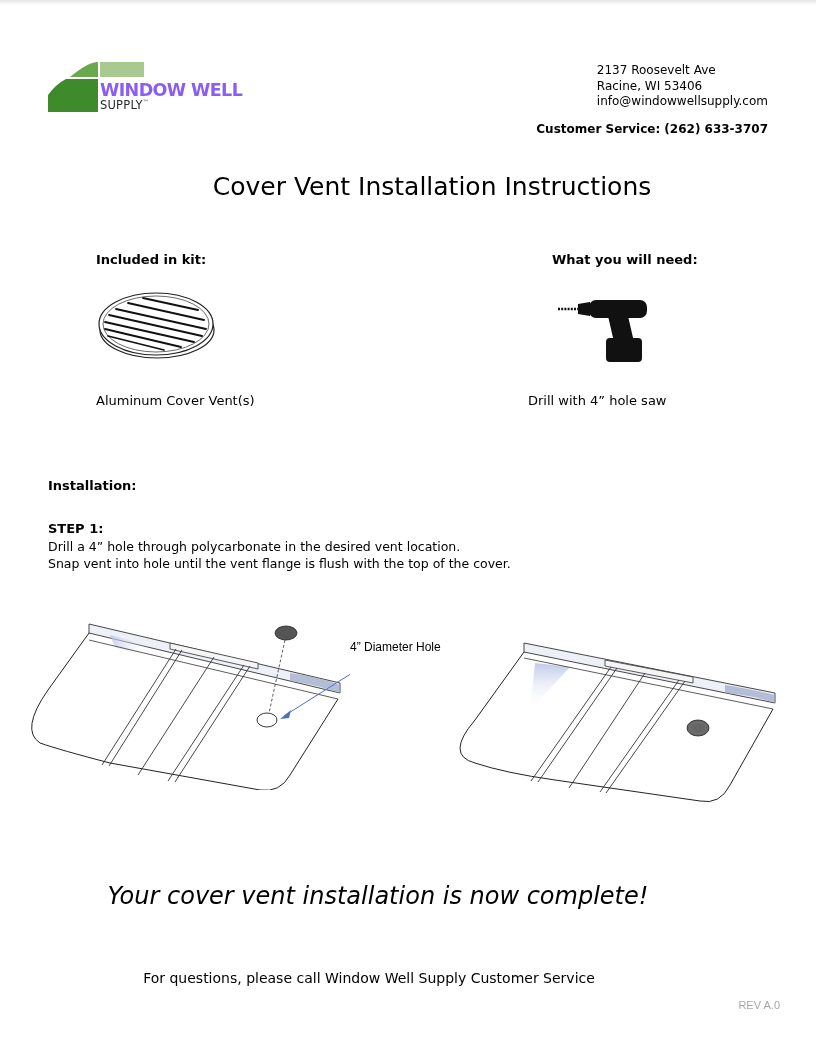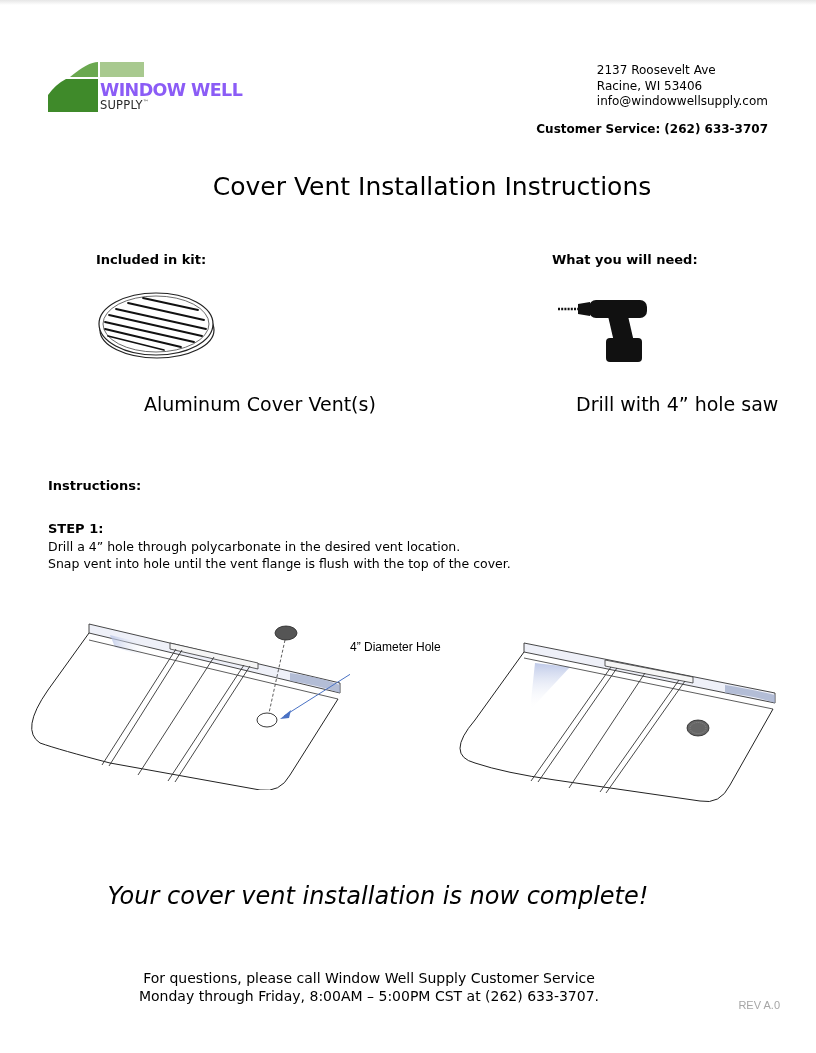--- a/index.html
+++ b/index.html
@@ -13,21 +13,21 @@
   .logo { left: 48px; top: 62px; width: 210px; height: 55px; }
   .logo-word1 { position: absolute; left: 52px; top: 18px; font-family: "DejaVu Sans", sans-serif;
     font-weight: bold; font-size: 17.5px; color: #8b5cf6; letter-spacing: -0.6px; white-space: nowrap; }
   .logo-word2 { position: absolute; left: 52px; top: 36px; font-family: "DejaVu Sans", sans-serif;
     font-size: 11.5px; color: #2a2a2a; letter-spacing: 0.2px; white-space: nowrap; }
   .logo-word2 sup { font-size: 6px; }
   .addr { right: 48px; top: 63px; text-align: left; font-size: 12px; line-height: 15.5px; }
   .cs { right: 48px; top: 122px; font-size: 12px; font-weight: bold; }
   .title { left: 0; width: 864px; top: 172px; text-align: center; font-size: 25px; }
   .h-bold { font-size: 13px; font-weight: bold; }
-  .p13 { font-size: 19px; margin-left: 48px; }
+  .p13 { font-size: 13px; }
   .vent { left: 98px; top: 290px; }
   .drill { left: 556px; top: 298px; }
   .step-body { left: 48px; top: 538px; font-size: 12.5px; line-height: 17px; }
   .fig1 { left: 20px; top: 615px; }
   .fig2 { left: 445px; top: 635px; }
   .complete { left: 0; width: 756px; top: 882px; text-align: center; font-style: italic; font-size: 24px; }
   .footer { left: 0; width: 738px; top: 969px; text-align: center; font-size: 14px; line-height: 18px; }
   .rev { right: 36px; top: 999px; font-size: 11px; color: #a6a6a6; font-family: "Liberation Sans", sans-serif; }
   .callout { left: 350px; top: 640px; font-size: 12px; font-family: "Liberation Sans", sans-serif; }
 </style>
@@ -82,21 +82,21 @@
   <svg width="96" height="66" viewBox="0 0 96 66">
     <line x1="2" y1="11" x2="24" y2="11" stroke="#111" stroke-width="2.5" stroke-dasharray="2,1.2"></line>
     <path d="M22 6 L34 4 L34 18 L22 16 Z" fill="#111"></path>
     <rect x="33" y="2" width="58" height="18" rx="7" fill="#111"></rect>
     <path d="M52 18 L72 18 L78 44 L58 44 Z" fill="#111"></path>
     <rect x="50" y="40" width="36" height="24" rx="4" fill="#111"></rect>
   </svg>
 </div>
 <div class="abs p13" style="left:528px;top:393px;">Drill with 4” hole saw</div>
 
-<div class="abs h-bold" style="left:48px;top:478px;">Instructions:</div>
+<div class="abs h-bold" style="left:48px;top:478px;">Installation:</div>
 <div class="abs h-bold" style="left:48px;top:521px;">STEP 1:</div>
 <div class="abs step-body">
   <div>Drill a 4” hole through polycarbonate in the desired vent location.</div>
   <div>Snap vent into hole until the vent flange is flush with the top of the cover.</div>
 </div>
 
 <div class="abs fig1">
   <svg width="330" height="175" viewBox="0 0 330 175">
     <defs>
       <linearGradient id="flash1" x1="0" x2="1">
@@ -156,15 +156,14 @@
     </g>
     <ellipse cx="253" cy="93" rx="11" ry="8" fill="#666" stroke="#222" stroke-width="0.8"></ellipse>
     <ellipse cx="253" cy="93" rx="8" ry="5.5" fill="none" stroke="#999" stroke-width="0.6" stroke-dasharray="1,1"></ellipse>
   </svg>
 </div>
 
 <div class="abs complete">Your cover vent installation is now complete!</div>
 
 <div class="abs footer">
   <div>For questions, please call Window Well Supply Customer Service</div>
-  <div>Monday through Friday, 8:00AM – 5:00PM CST at (262) 633-3707.</div>
 </div>
 <div class="abs rev">REV A.0</div>
 
 </body></html>

